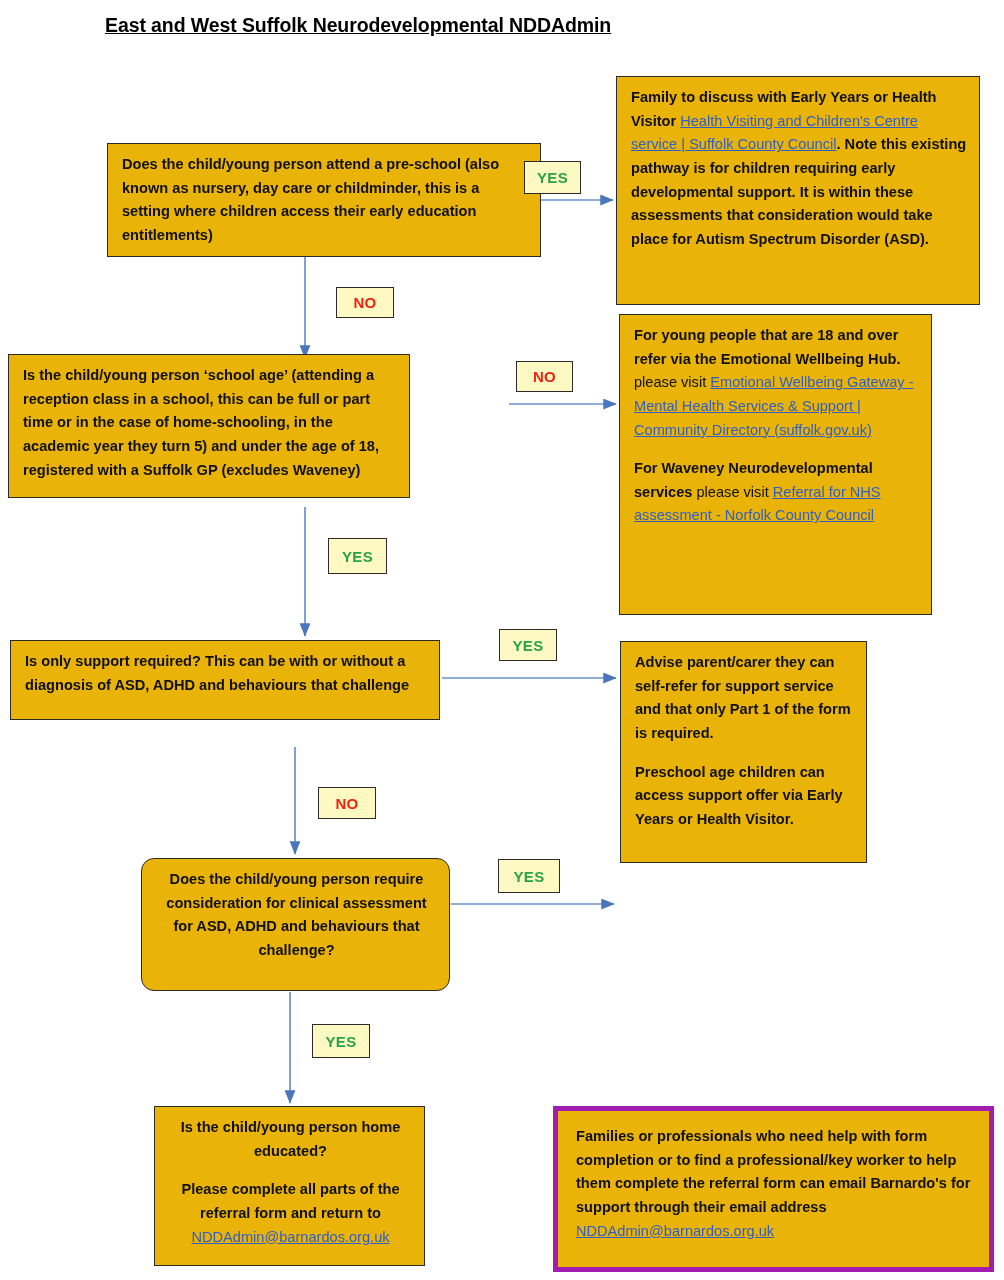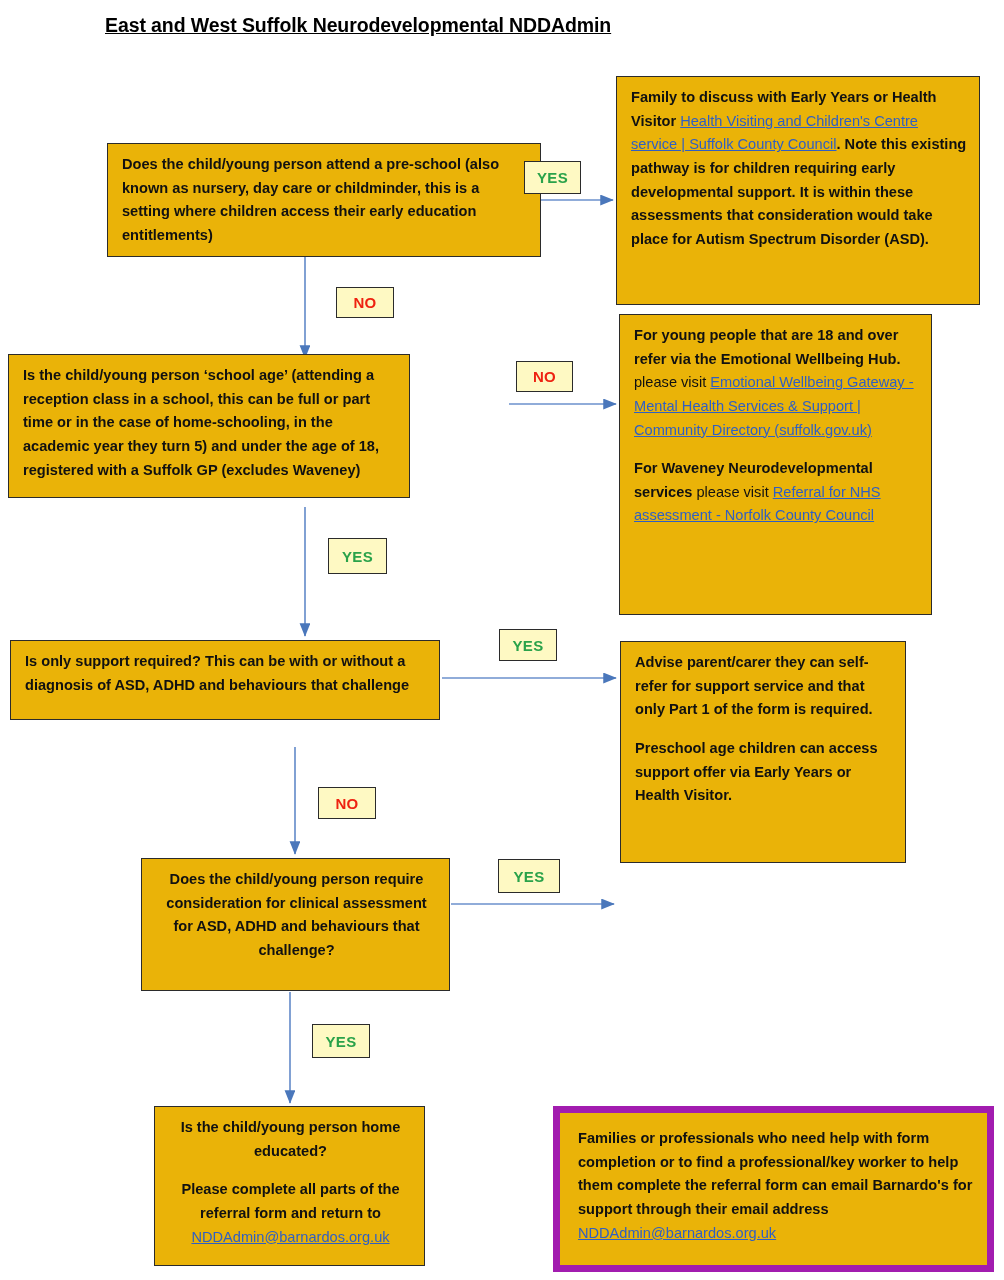--- a/index.html
+++ b/index.html
@@ -39,21 +39,21 @@
     font-size: 14.6px;
     font-weight: bold;
     line-height: 1.62;
     color: #111111;
   }
   .node .inner {
     padding: 9px 12px 9px 14px;
   }
   .node.center .inner { text-align: center; }
   .node.bluebox {
-    border: 7px solid #a21caf;
+    border: 5px solid #a21caf;
   }
   .node.bluebox .inner {
     padding: 14px 14px 12px 18px;
   }
   .lbl {
     position: absolute;
     box-sizing: border-box;
     border: 1.8px solid #2b2b2b;
     background: #fef9c3;
     font-size: 15px;
@@ -120,21 +120,21 @@
   </div>
 
   <div class="node" style="left:8px; top:354px; width:402px; height:144px;">
     <div class="inner">Is the child/young person ‘school age’ (attending a reception class in a school, this can be full or part time or in the case of home-schooling, in the academic year they turn 5) and under the age of 18, registered with a Suffolk GP (excludes Waveney)</div>
   </div>
 
   <div class="node" style="left:10px; top:640px; width:430px; height:80px;">
     <div class="inner">Is only support required? This can be with or without a diagnosis of ASD, ADHD and behaviours that challenge</div>
   </div>
 
-  <div class="node center" style="left:141px; top:858px; width:309px; height:133px;">
+  <div class="node center" style="left:141px; top:858px; width:309px; height:133px;border-radius:13px;">
     <div class="inner">Does the child/young person require consideration for clinical assessment for ASD, ADHD and behaviours that challenge?</div>
   </div>
 
   <div class="node center" style="left:154px; top:1106px; width:271px; height:160px;">
     <div class="inner">
       <span>Is the child/young person home educated?</span>
       <span class="gap"></span>
       <span>Please complete all parts of the referral form and return to </span>
       <a class="link" href="#">NDDAdmin@barnardos.org.uk</a>
     </div>
@@ -147,21 +147,21 @@
   </div>
 
   <div class="node" style="left:619px; top:314px; width:313px; height:301px;">
     <div class="inner">
       <span> For young people that are 18 and over refer via the Emotional Wellbeing Hub.</span><span class="plain"> please visit </span><a class="link" href="#">Emotional Wellbeing Gateway - Mental Health Services &amp; Support | Community Directory (suffolk.gov.uk)</a>
       <span class="gap"></span>
       <span>For Waveney Neurodevelopmental services</span><span class="plain"> please visit </span><a class="link" href="#">Referral for NHS assessment - Norfolk County Council</a>
     </div>
   </div>
 
-  <div class="node" style="left:620px; top:641px; width:286px; height:222px;">
+  <div class="node" style="left:620px; top:641px; width:247px; height:222px;">
     <div class="inner">
       <span>Advise parent/carer they can self-refer for support service and that only Part 1 of the form is required.</span>
       <span class="gap"></span>
       <span>Preschool age children can access support offer via Early Years or Health Visitor.</span>
     </div>
   </div>
 
 
   <div class="node bluebox" style="left:553px; top:1106px; width:441px; height:166px;">
     <div class="inner">

